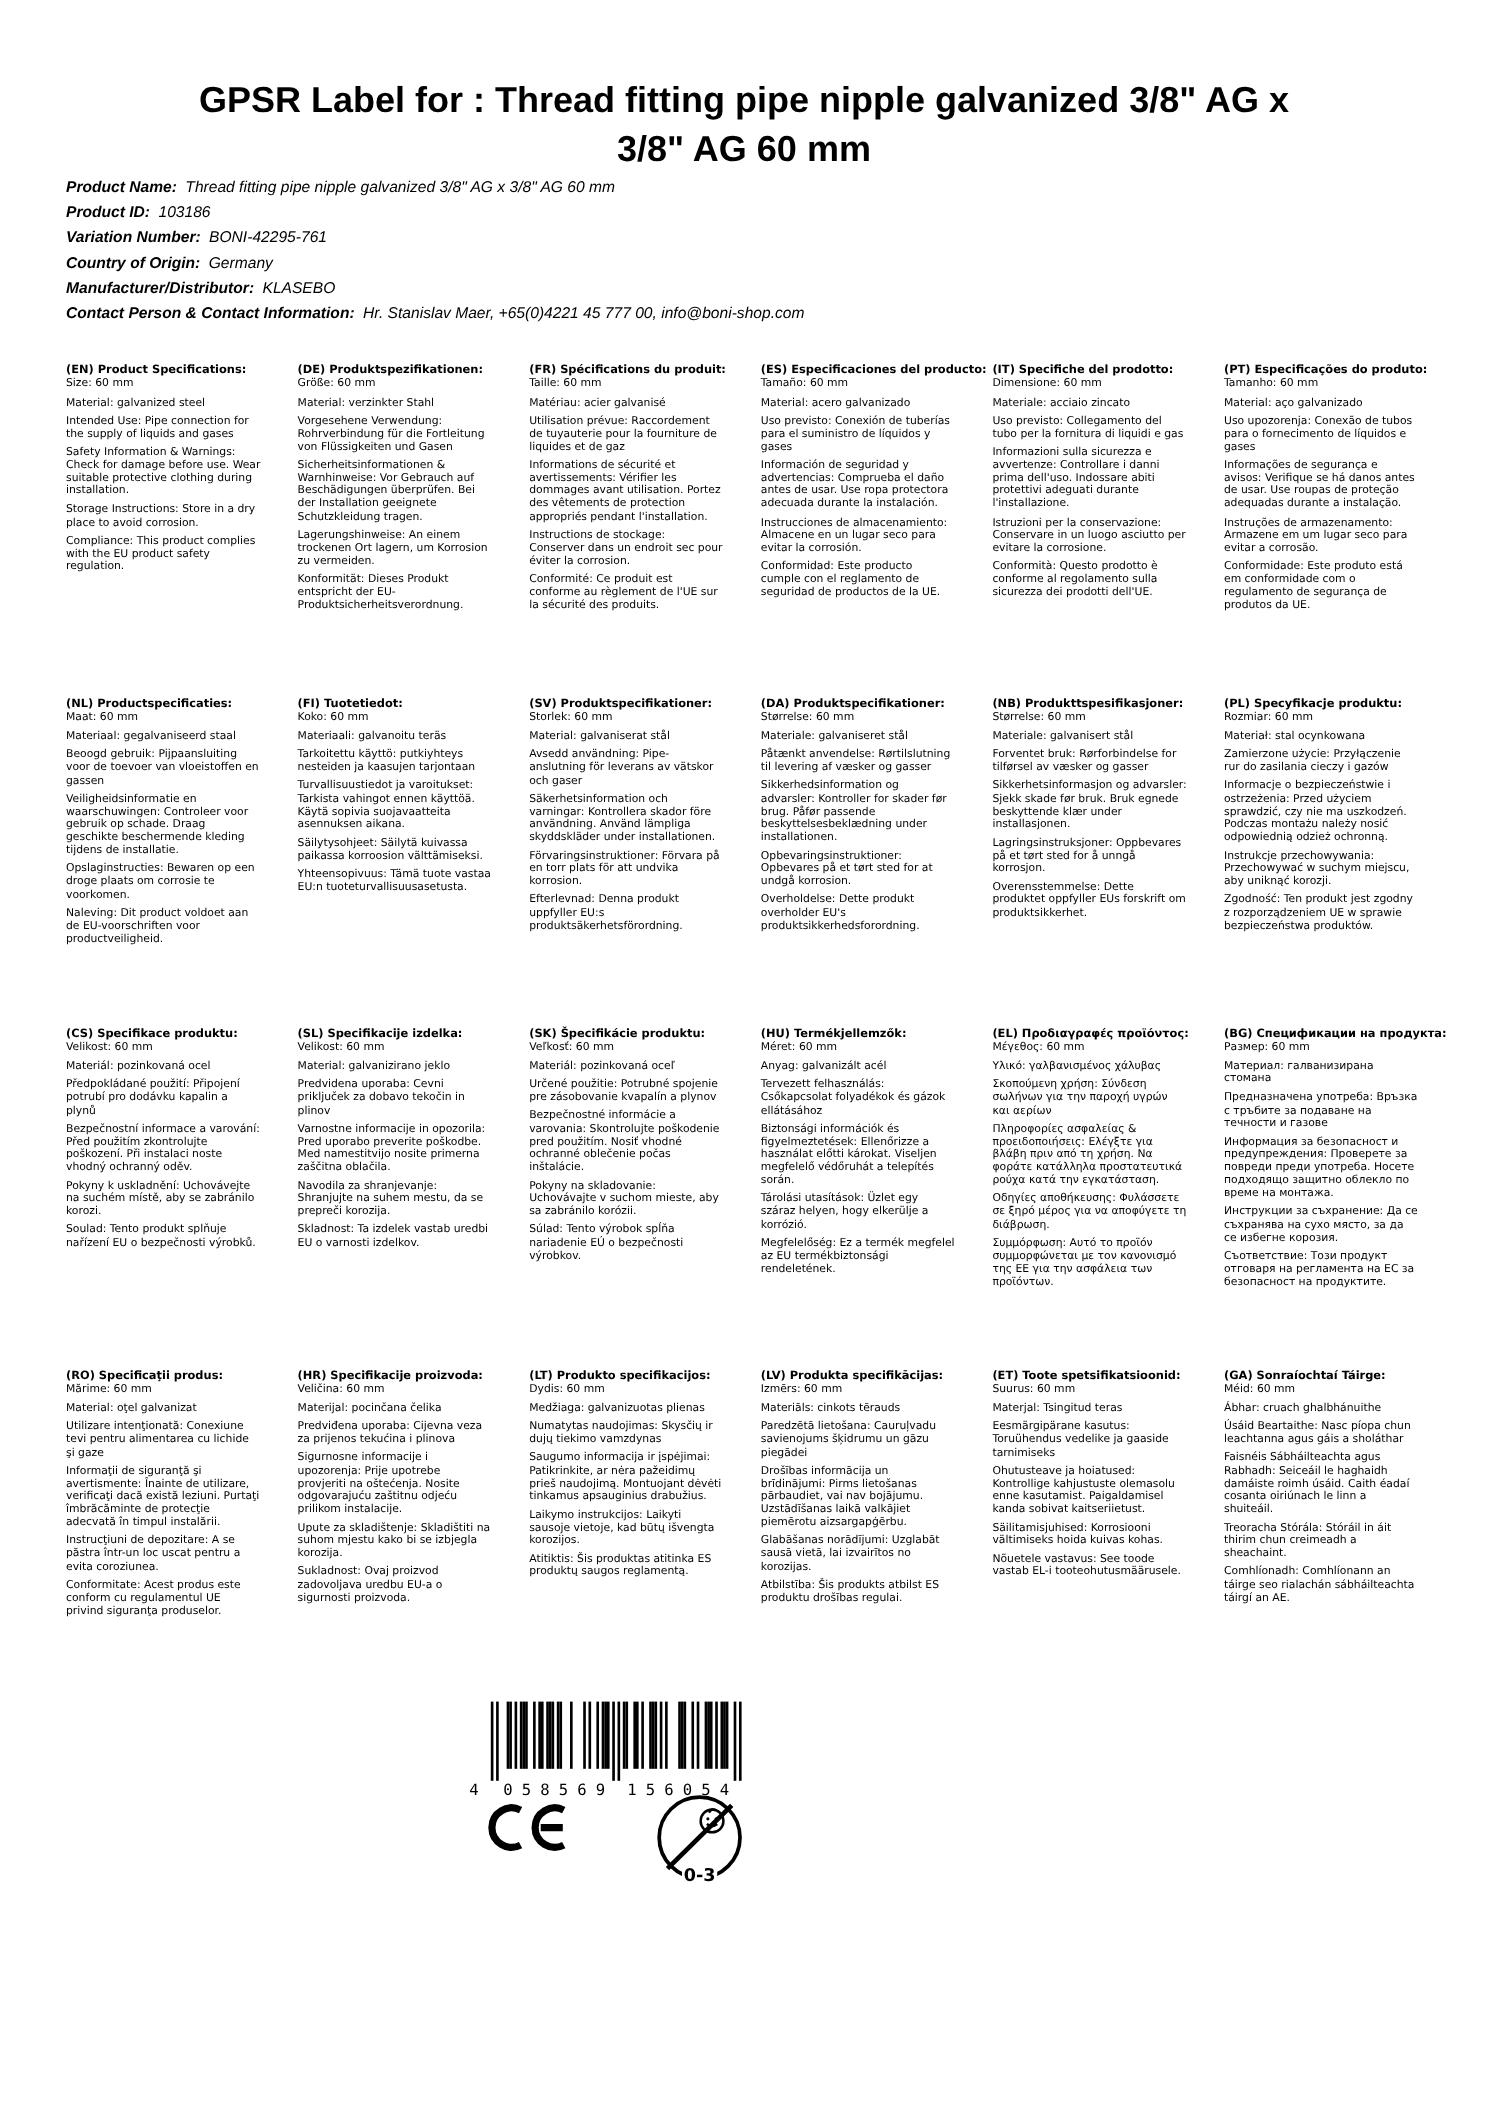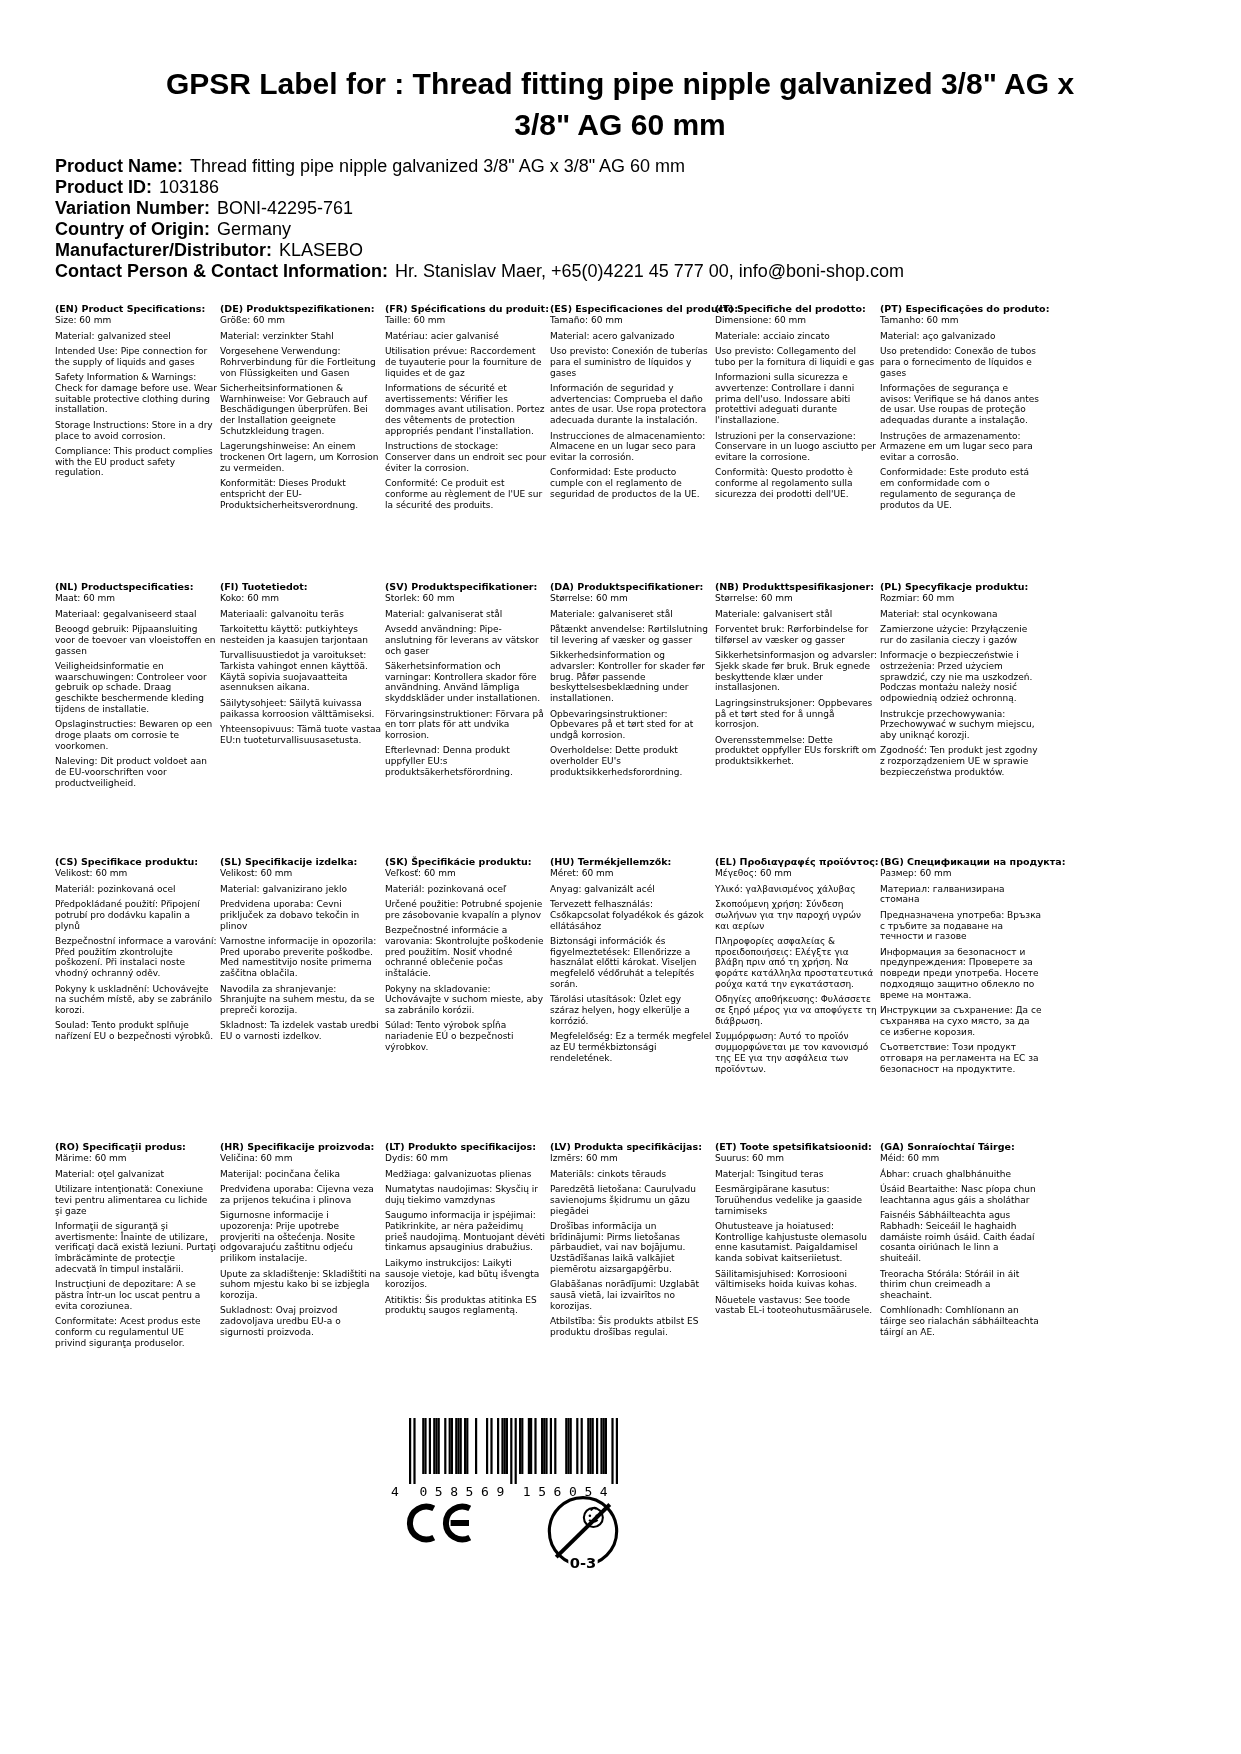--- a/index.html
+++ b/index.html
@@ -7,32 +7,32 @@
     width:1241px;height:1754px;background:#ffffff;color:#000;
     font-family:"DejaVu Sans",sans-serif;position:relative;overflow:hidden;
   }
   .page-title{
     position:absolute;top:44px;left:160px;width:920px;
     font-family:"Liberation Sans",sans-serif;
     font-size:30px;font-weight:bold;text-align:center;line-height:1.35;
     letter-spacing:0px;
   }
   .product-info{
-    position:absolute;top:156px;left:55px;width:1100px;
+    position:absolute;top:145px;left:55px;width:1100px;
     font-family:"Liberation Sans",sans-serif;
-    font-size:18px;line-height:21px;
+    font-size:13px;line-height:21px;font-style:italic;
   }
   .product-info .row{white-space:nowrap;}
   .product-info .lbl{font-weight:bold;margin-right:7px;}
   .spec-grid{
     position:absolute;top:303px;left:55px;width:1140px;
     display:grid;
     grid-template-columns:repeat(6,162px);
     grid-template-rows:278px 275px 285px auto;
-    column-gap:3px;
+    column-gap:31px;
   }
   .spec-block{font-size:9px;line-height:1.2;overflow:visible;}
   .spec-header{
     font-size:9.5px;font-weight:bold;margin:0 0 1px 0;white-space:nowrap;
   }
   .spec-par{margin:0 0 4.5px 0;}
   .bottom-section{position:absolute;left:385px;top:1416px;width:280px;height:170px;}
   .barcode-svg{position:absolute;left:0;top:0;}
   .barcode-digits{font-family:"DejaVu Sans Mono",monospace;font-size:13px;}
   .ce-svg{position:absolute;left:20px;top:82px;}
@@ -95,21 +95,21 @@
       <p class="spec-par">Materiale: acciaio zincato</p>
       <p class="spec-par">Uso previsto: Collegamento del tubo per la fornitura di liquidi e gas</p>
       <p class="spec-par">Informazioni sulla sicurezza e avvertenze: Controllare i danni prima dell'uso. Indossare abiti protettivi adeguati durante l'installazione.</p>
       <p class="spec-par">Istruzioni per la conservazione: Conservare in un luogo asciutto per evitare la corrosione.</p>
       <p class="spec-par">Conformità: Questo prodotto è conforme al regolamento sulla sicurezza dei prodotti dell'UE.</p>
     </div>
     <div class="spec-block">
       <h3 class="spec-header">(PT) Especificações do produto:</h3>
       <p class="spec-par">Tamanho: 60 mm</p>
       <p class="spec-par">Material: aço galvanizado</p>
-      <p class="spec-par">Uso pretendido: Conexão de tubos para o fornecimento de líquidos e gases</p>
+      <p class="spec-par">Uso upozorenja: Conexão de tubos para o fornecimento de líquidos e gases</p>
       <p class="spec-par">Informações de segurança e avisos: Verifique se há danos antes de usar. Use roupas de proteção adequadas durante a instalação.</p>
       <p class="spec-par">Instruções de armazenamento: Armazene em um lugar seco para evitar a corrosão.</p>
       <p class="spec-par">Conformidade: Este produto está em conformidade com o regulamento de segurança de produtos da UE.</p>
     </div>
     <div class="spec-block">
       <h3 class="spec-header">(NL) Productspecificaties:</h3>
       <p class="spec-par">Maat: 60 mm</p>
       <p class="spec-par">Materiaal: gegalvaniseerd staal</p>
       <p class="spec-par">Beoogd gebruik: Pijpaansluiting voor de toevoer van vloeistoffen en gassen</p>
       <p class="spec-par">Veiligheidsinformatie en waarschuwingen: Controleer voor gebruik op schade. Draag geschikte beschermende kleding tijdens de installatie.</p>

